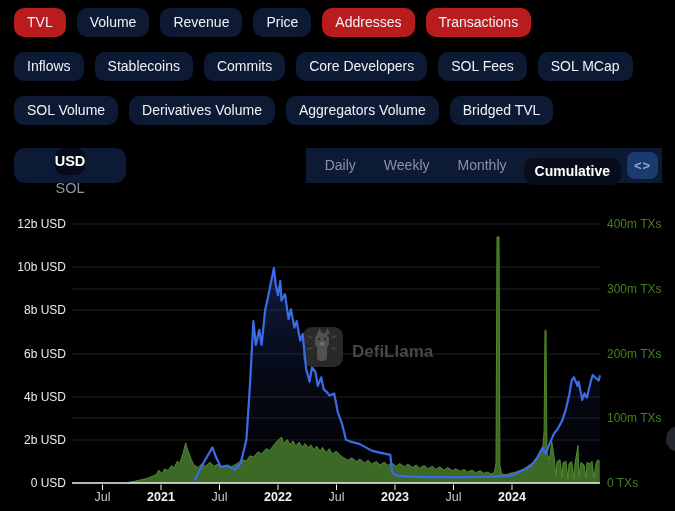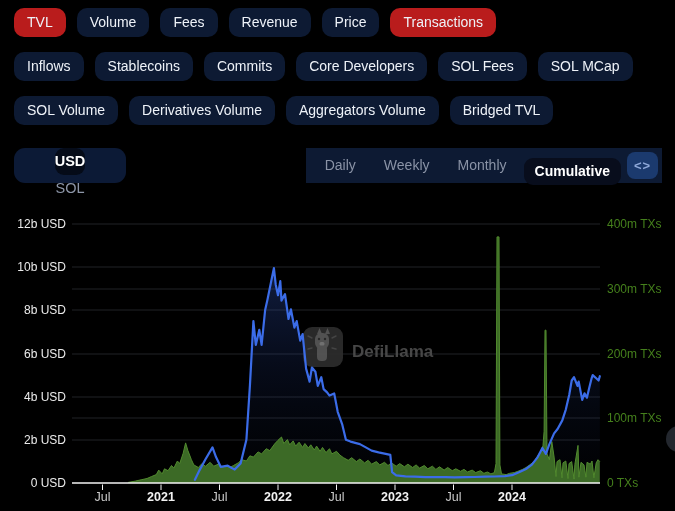--- a/index.html
+++ b/index.html
@@ -120,23 +120,23 @@
       <text x="607" y="357.5" text-anchor="start" font-size="12" fill="#45801c">200m TXs</text>
       <text x="607" y="422.25" text-anchor="start" font-size="12" fill="#45801c">100m TXs</text>
       <text x="607" y="487" text-anchor="start" font-size="12" fill="#45801c">0 TXs</text>
     </g>
 </svg>
 
 <nav class="nav">
   <div class="nav-row">
     <button class="btn active">TVL</button>
     <button class="btn">Volume</button>
-    <button class="btn">Fees</button>
     <button class="btn">Revenue</button>
     <button class="btn">Price</button>
+    <button class="btn active">Addresses</button>
     <button class="btn active">Transactions</button>
   </div>
   <div class="nav-row">
     <button class="btn">Inflows</button>
     <button class="btn">Stablecoins</button>
     <button class="btn">Commits</button>
     <button class="btn">Core Developers</button>
     <button class="btn">SOL Fees</button>
     <button class="btn">SOL MCap</button>
   </div>

